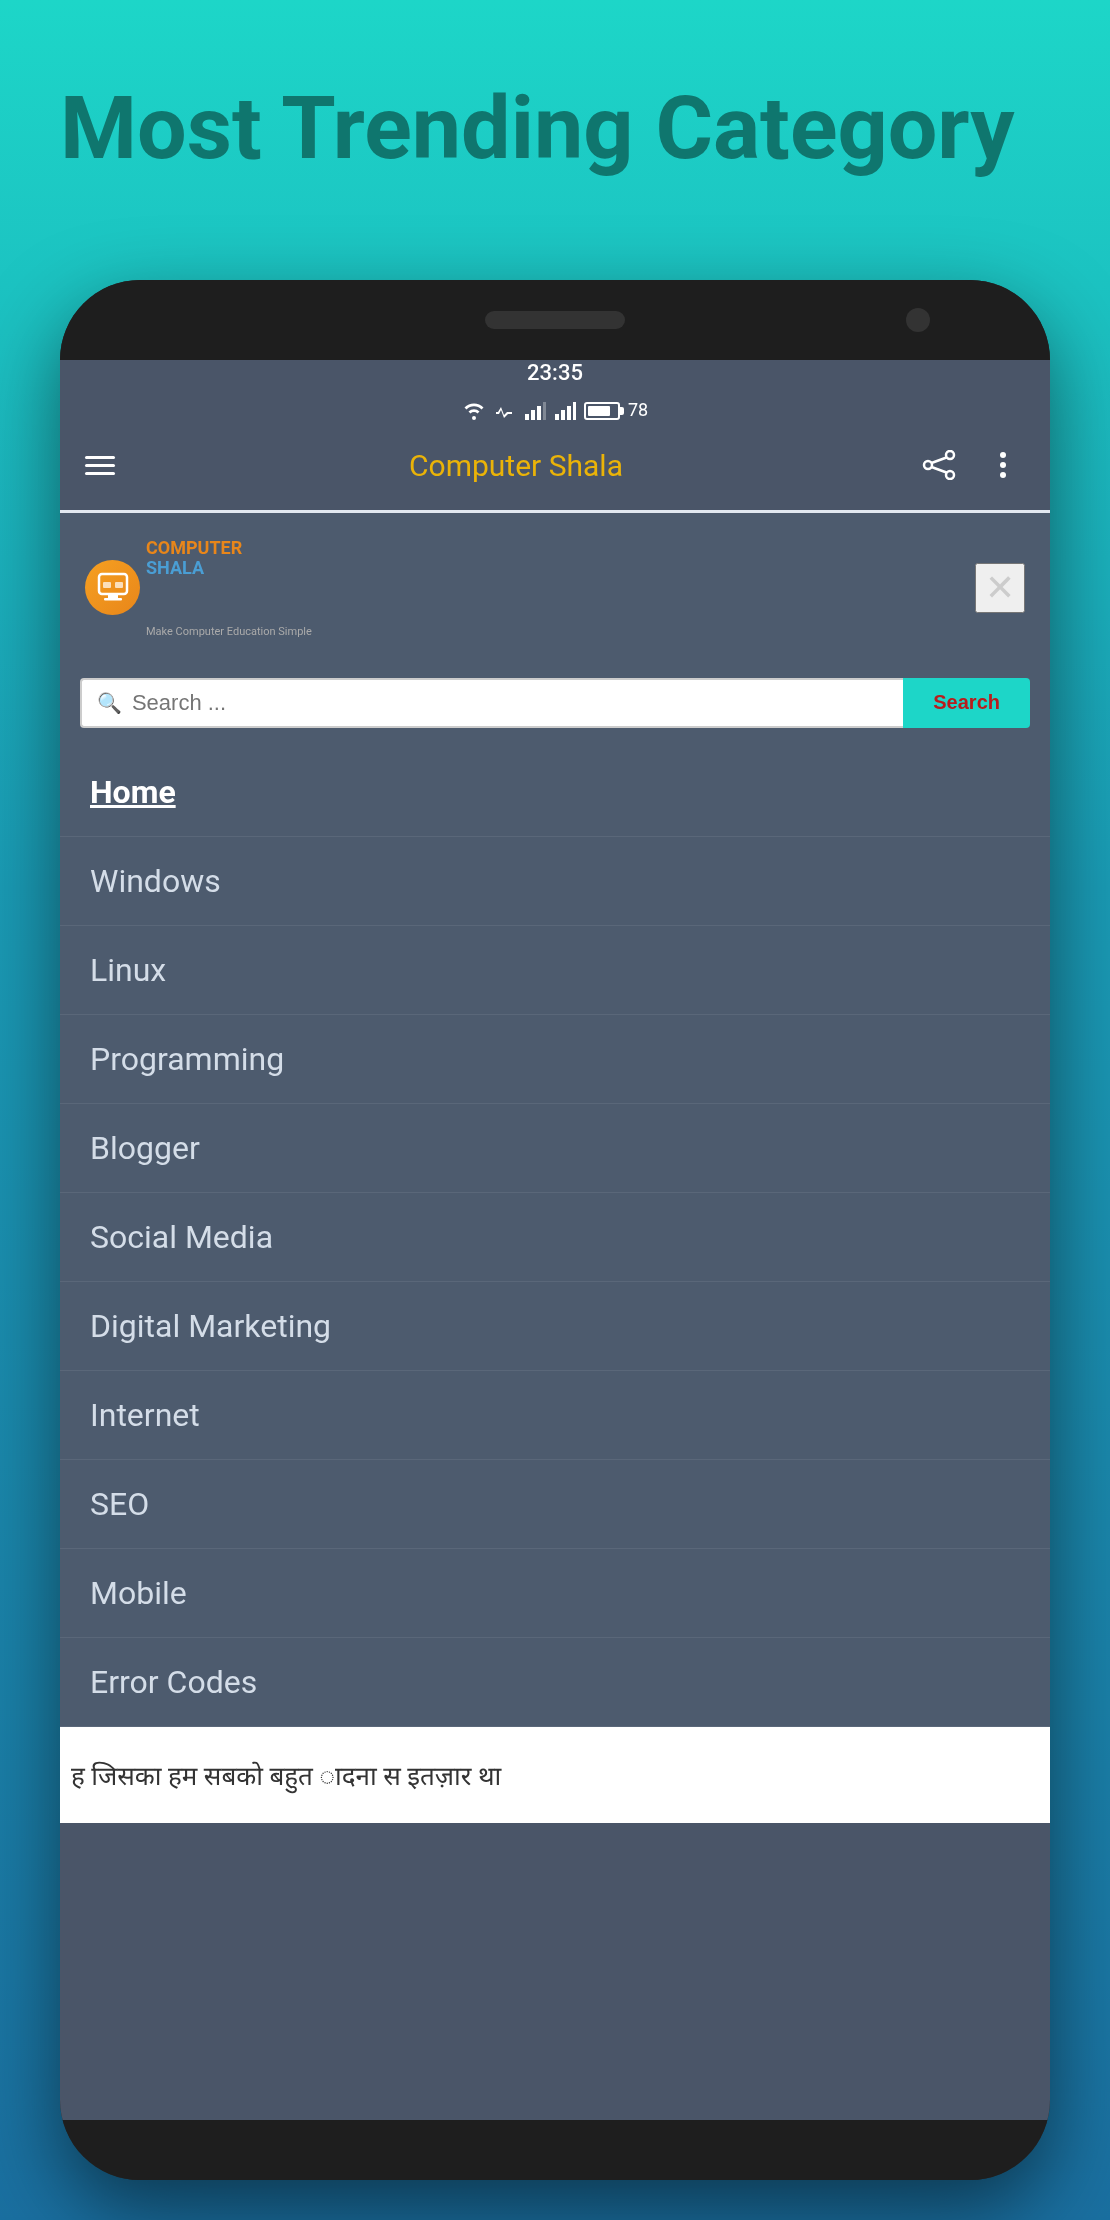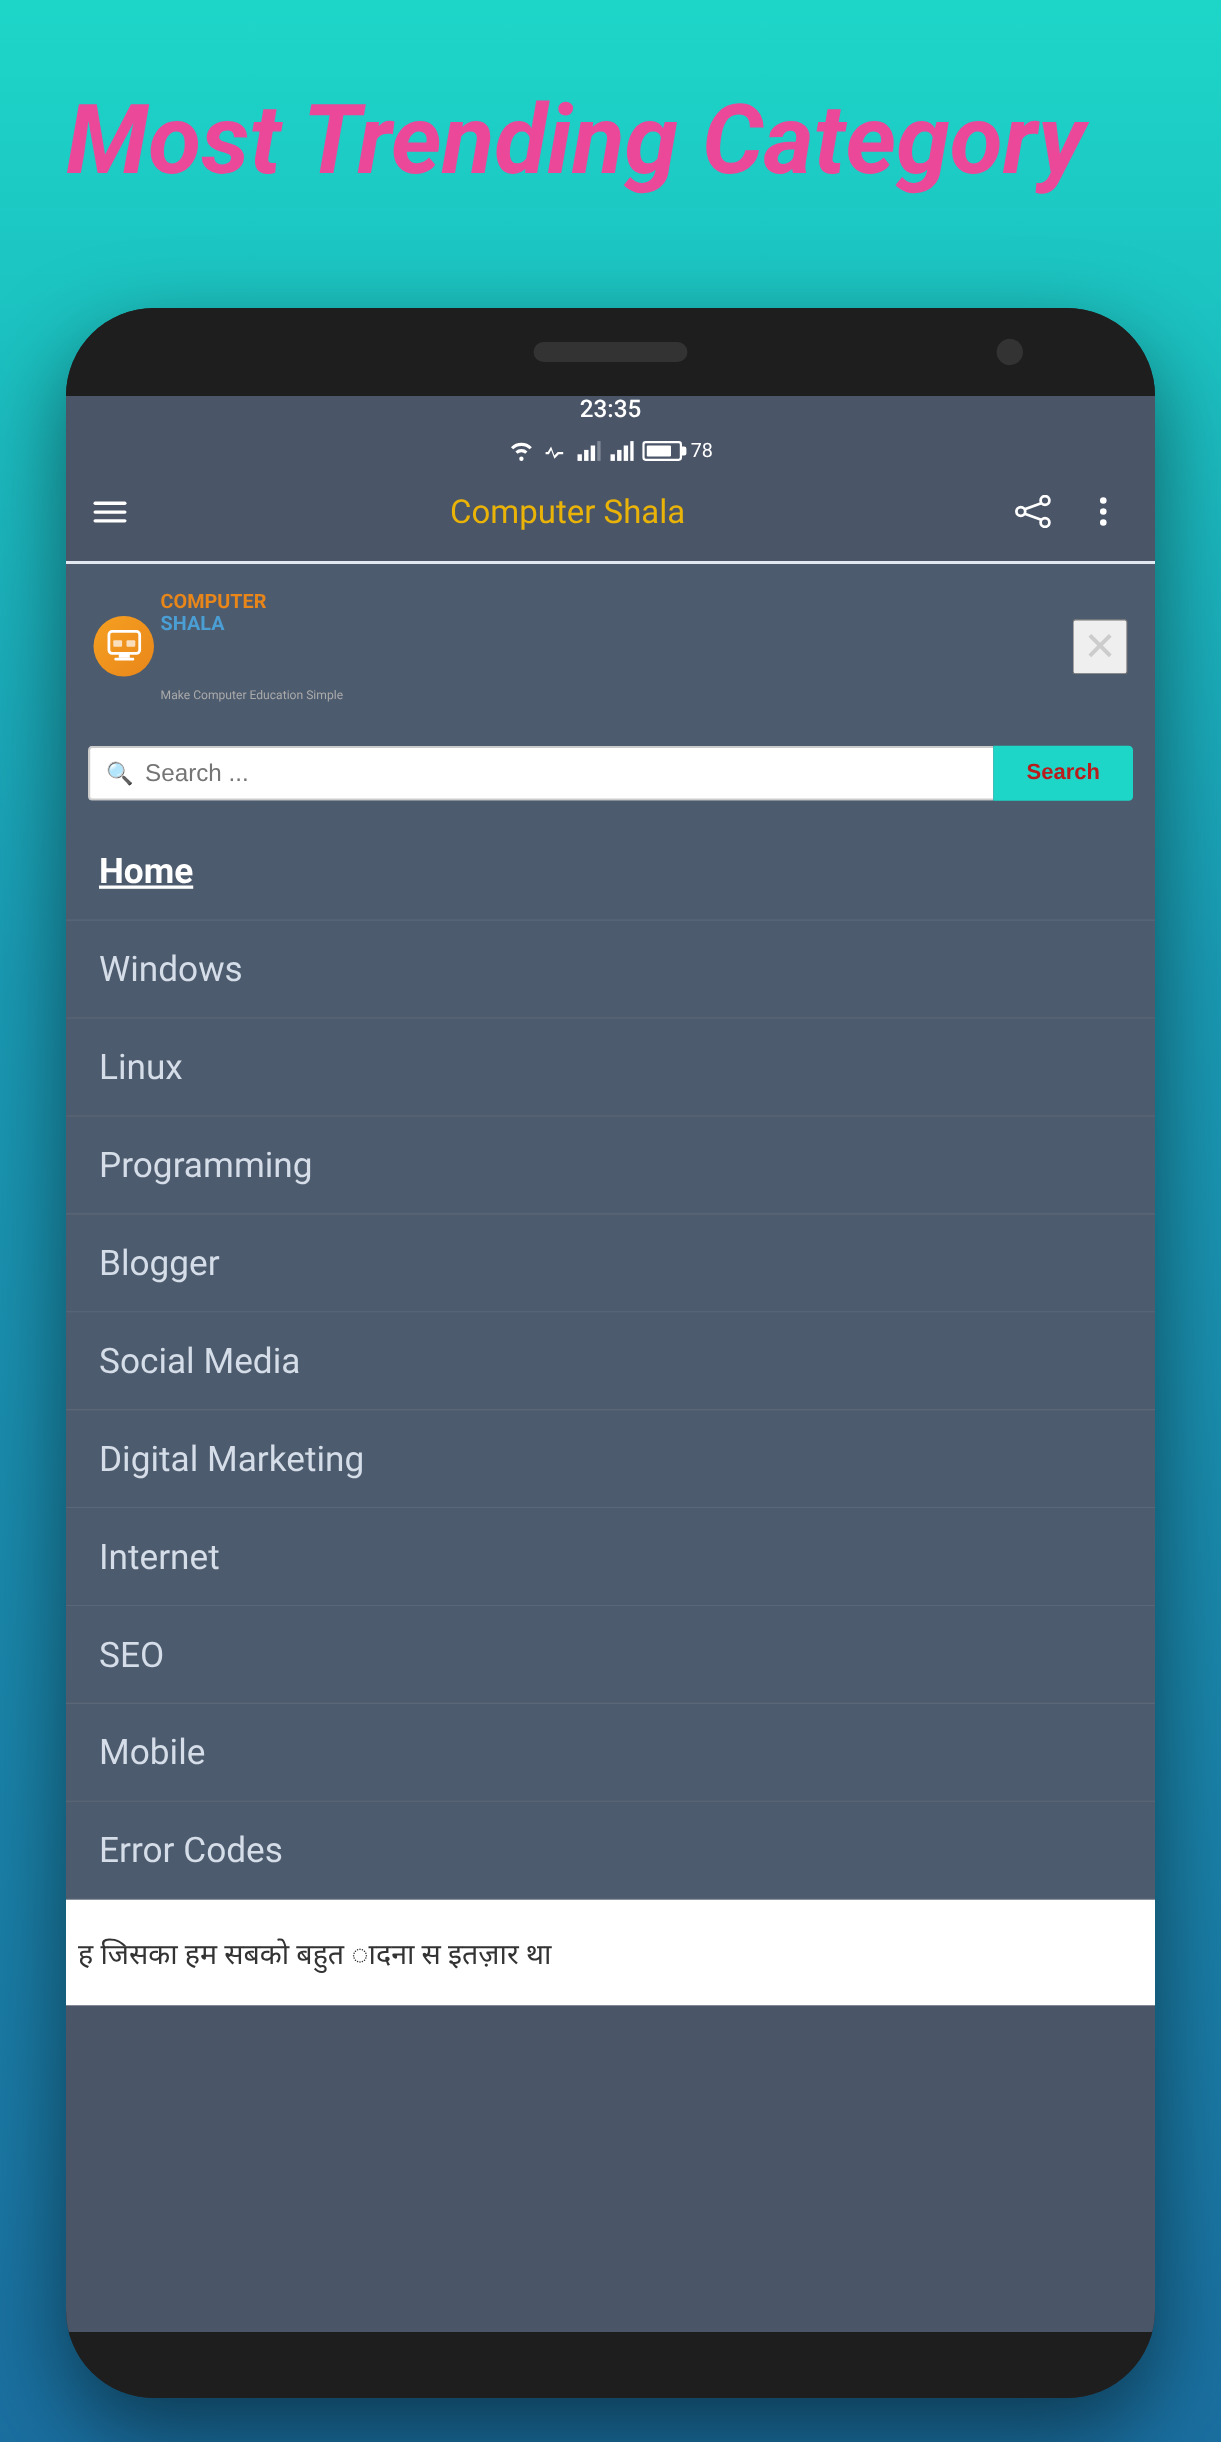--- a/index.html
+++ b/index.html
@@ -6,26 +6,25 @@
     body {
       width: 1110px;
       height: 2220px;
       background: linear-gradient(180deg, #1dd6c8 0%, #1a9bb5 40%, #1a6fa0 100%);
       font-family: 'Roboto', Arial, sans-serif;
       overflow: hidden;
       position: relative;
     }
 
     .page-title {
-      color: #ec4899;
+      color: #0f766e;
       font-size: 88px;
       font-weight: 700;
       padding: 80px 60px 60px 60px;
       line-height: 1.1;
-      font-style: italic;
     }
 
     
     .phone-frame {
       position: absolute;
       top: 280px;
       left: 60px;
       width: 990px;
       height: 1900px;
       background: #2a2a2a;
@@ -91,21 +90,21 @@
       font-size: 22px;
       flex-direction: column;
     }
 
     .status-time {
       font-weight: 500;
     }
 
     .status-icons {
       display: flex;
-      align-items: center;
+      align-items: flex-end;
       gap: 8px;
       font-size: 18px;
     }
 
     .battery-icon {
       border: 2px solid white;
       width: 36px;
       height: 18px;
       border-radius: 3px;
       position: relative;

